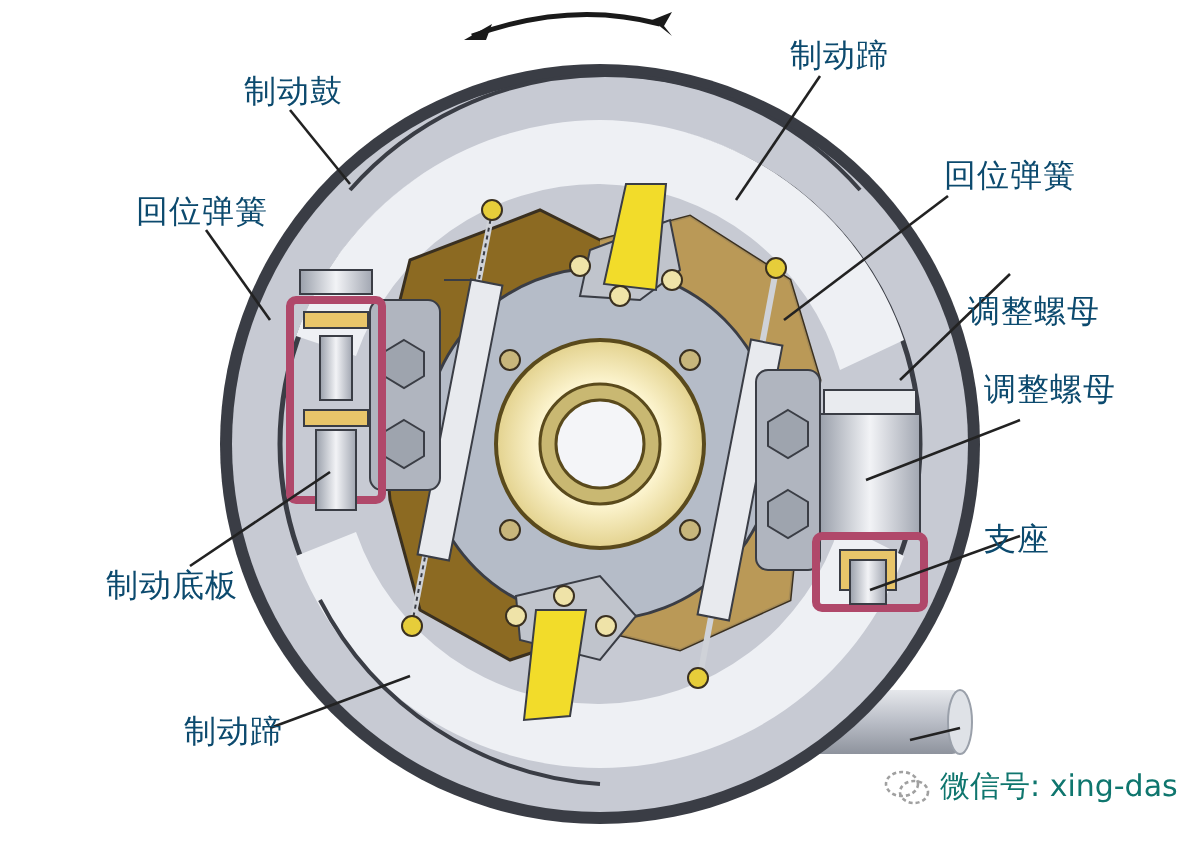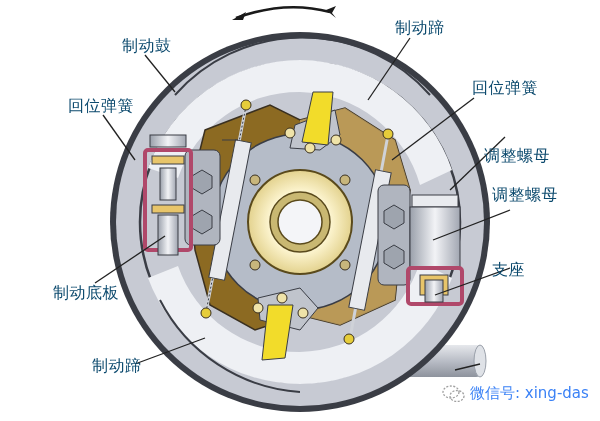--- a/index.html
+++ b/index.html
@@ -1,19 +1,19 @@
 <!DOCTYPE html>
 <html><head>
 <meta charset="utf-8">
 <style>
   html,body{margin:0;padding:0;background:#ffffff;}
   body{width:600px;height:421px;overflow:hidden;position:relative;font-family:"DejaVu Sans","Liberation Sans",sans-serif;}
   #stage{position:absolute;left:0;top:0;width:600px;height:421px;}
   .lbl{position:absolute;font-size:16px;font-weight:normal;color:#0c4a6e;white-space:nowrap;letter-spacing:0.5px;}
-  .wm{position:absolute;font-size:15px;color:#3b82f6;white-space:nowrap;}
+  .wm{position:absolute;font-size:15px;color:#0f766e;white-space:nowrap;}
   .wm-icon{position:absolute;}
 </style>
 </head>
 <body>
 
 <div id="stage">
 <svg width="600" height="421" viewBox="0 0 600 421" xmlns="http://www.w3.org/2000/svg">
   <defs>
     <linearGradient id="steelG" x1="0" x2="1">
       <stop offset="0" stop-color="#9aa0ab"></stop>

